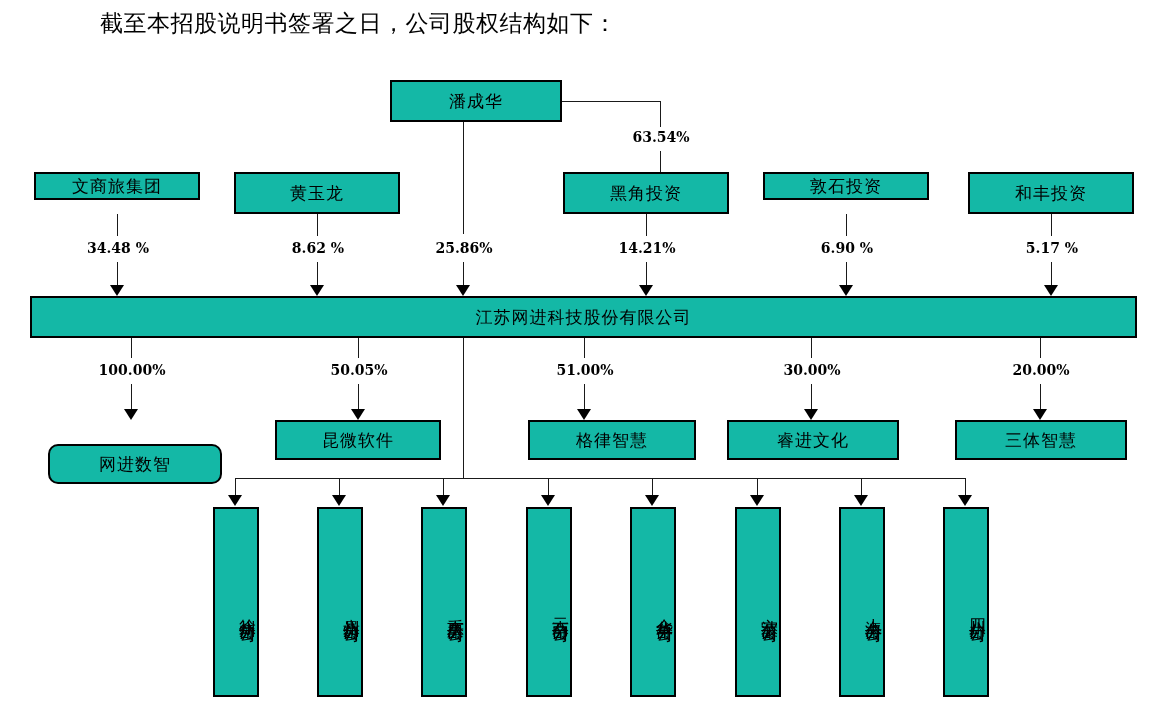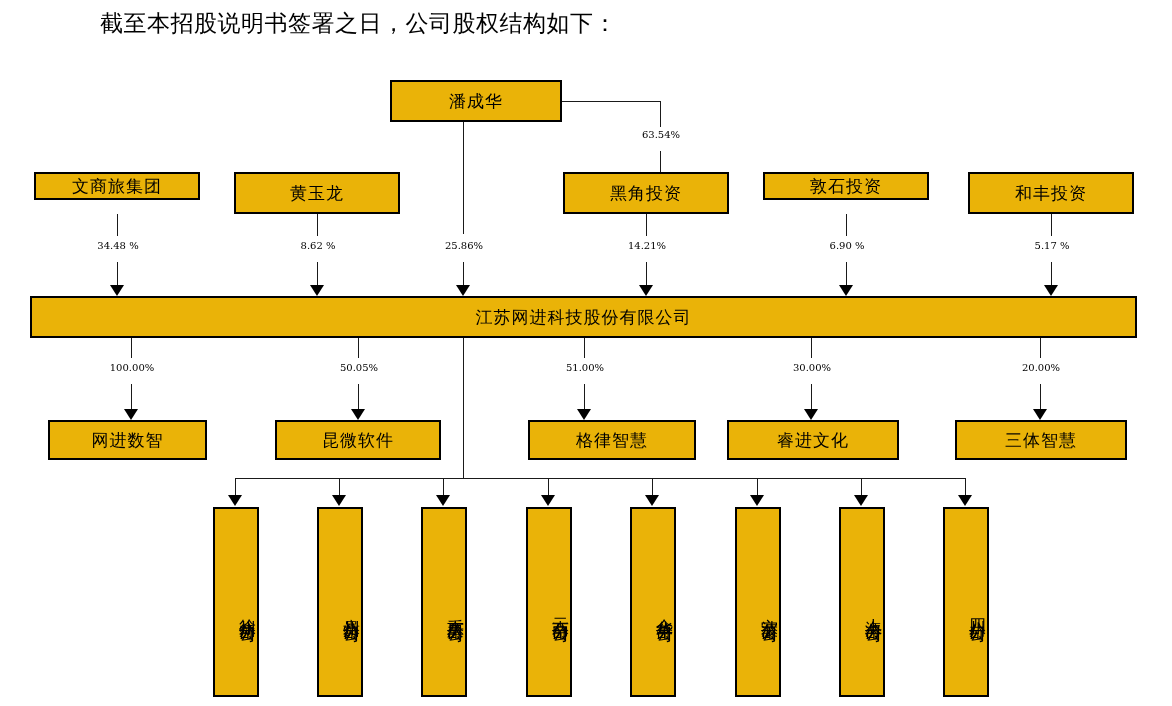--- a/index.html
+++ b/index.html
@@ -32,21 +32,21 @@
     letter-spacing: 0.5px;
     white-space: nowrap;
     font-family: "DejaVu Serif", "Liberation Serif", serif;
   }
 
   
   .node {
     position: absolute;
     box-sizing: border-box;
     border: 2px solid #000;
-    background: #eab308;
+    background: #14b8a6;
     display: flex;
     align-items: center;
     justify-content: center;
     font-size: 17px;
     letter-spacing: 1px;
     font-family: "DejaVu Serif", "Liberation Serif", serif;
     white-space: nowrap;
   }
   .node.wide-main {
     border-width: 2px;
@@ -77,22 +77,22 @@
   .arrow-down {
     position: absolute;
     width: 0; height: 0;
     border-left: 7px solid transparent;
     border-right: 7px solid transparent;
     border-top: 11px solid #000;
   }
 
   .pct {
     position: absolute;
-    font-size: 10px;
-    font-weight: normal;
+    font-size: 14px;
+    font-weight: bold;
     font-family: "DejaVu Serif", "Liberation Serif", serif;
     white-space: nowrap;
     transform: translateX(-50%);
     letter-spacing: 0px;
   }
 </style>
 </head>
 <body>
 
 <div id="stage">
@@ -142,21 +142,21 @@
   <div class="pct" style="left:1052px; top:240px;">5.17 %</div>
   <div class="vline" style="left:1051px; top:262px; height:24px;"></div>
   <div class="arrow-down" style="left:1044px; top:285px;"></div>
 
   <div class="node wide-main" style="left:30px; top:296px; width:1107px; height:42px;">江苏网进科技股份有限公司</div>
 
   <div class="vline" style="left:131px; top:338px; height:20px;"></div>
   <div class="pct" style="left:132px; top:362px;">100.00%</div>
   <div class="vline" style="left:131px; top:384px; height:26px;"></div>
   <div class="arrow-down" style="left:124px; top:409px;"></div>
-  <div class="node" style="left:48px; top:420px; width:159px; height:40px;">网进数智</div>
+  <div class="node" style="left:48px; top:444px; width:174px; height:40px;border-radius:10px;">网进数智</div>
 
   <div class="vline" style="left:358px; top:338px; height:20px;"></div>
   <div class="pct" style="left:359px; top:362px;">50.05%</div>
   <div class="vline" style="left:358px; top:384px; height:26px;"></div>
   <div class="arrow-down" style="left:351px; top:409px;"></div>
   <div class="node" style="left:275px; top:420px; width:166px; height:40px;">昆微软件</div>
 
   <div class="vline" style="left:584px; top:338px; height:20px;"></div>
   <div class="pct" style="left:585px; top:362px;">51.00%</div>
   <div class="vline" style="left:584px; top:384px; height:26px;"></div>

